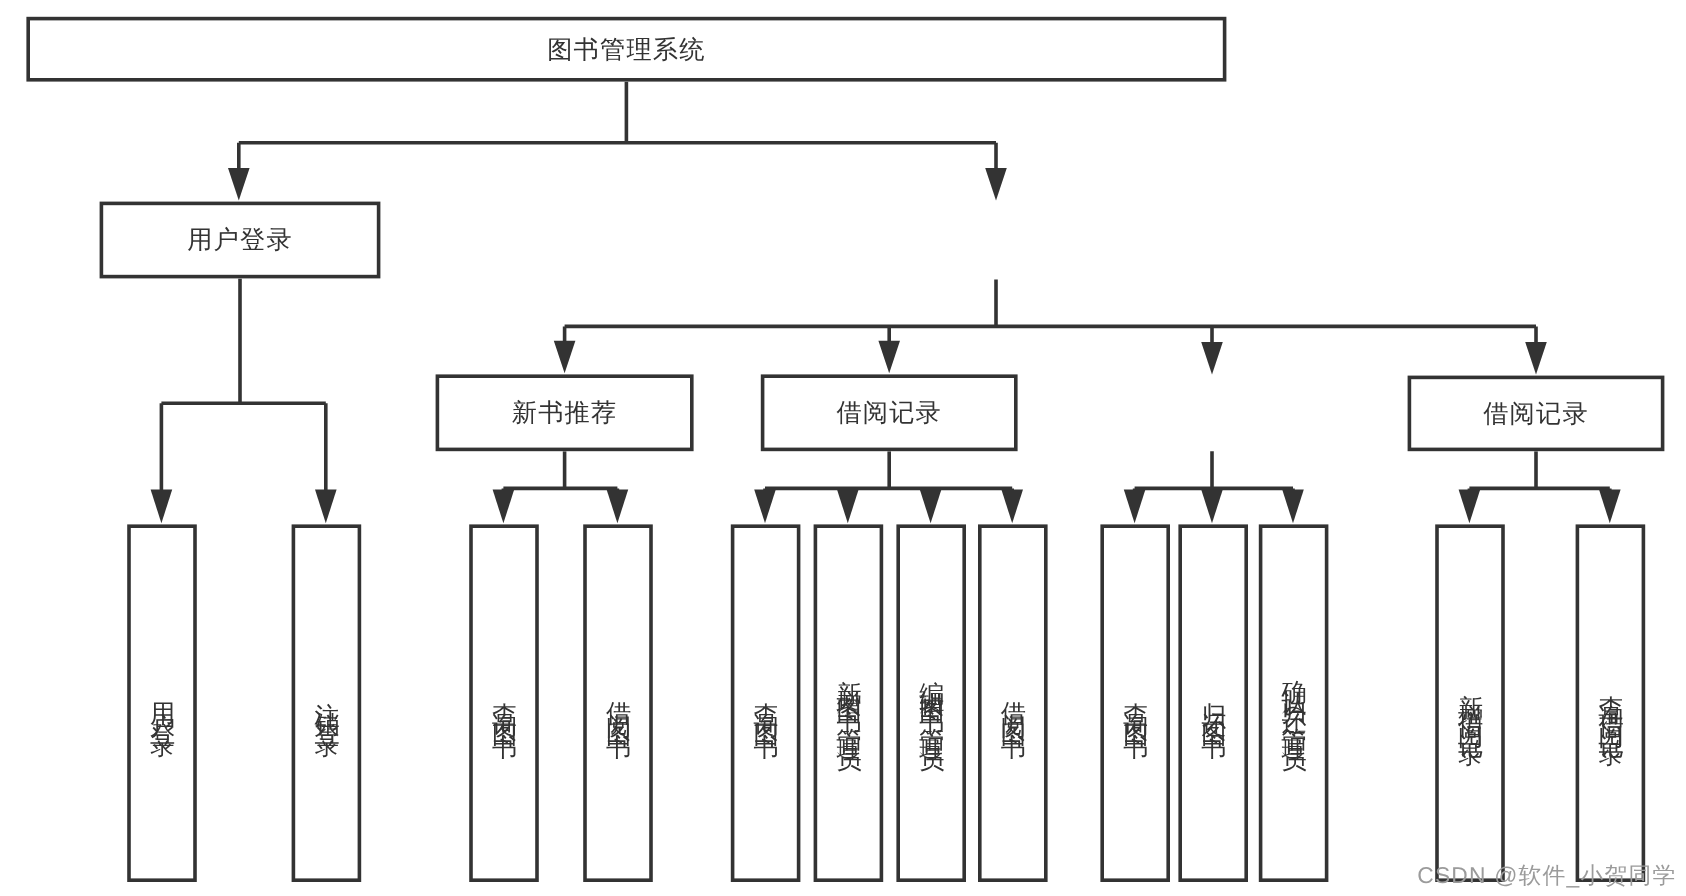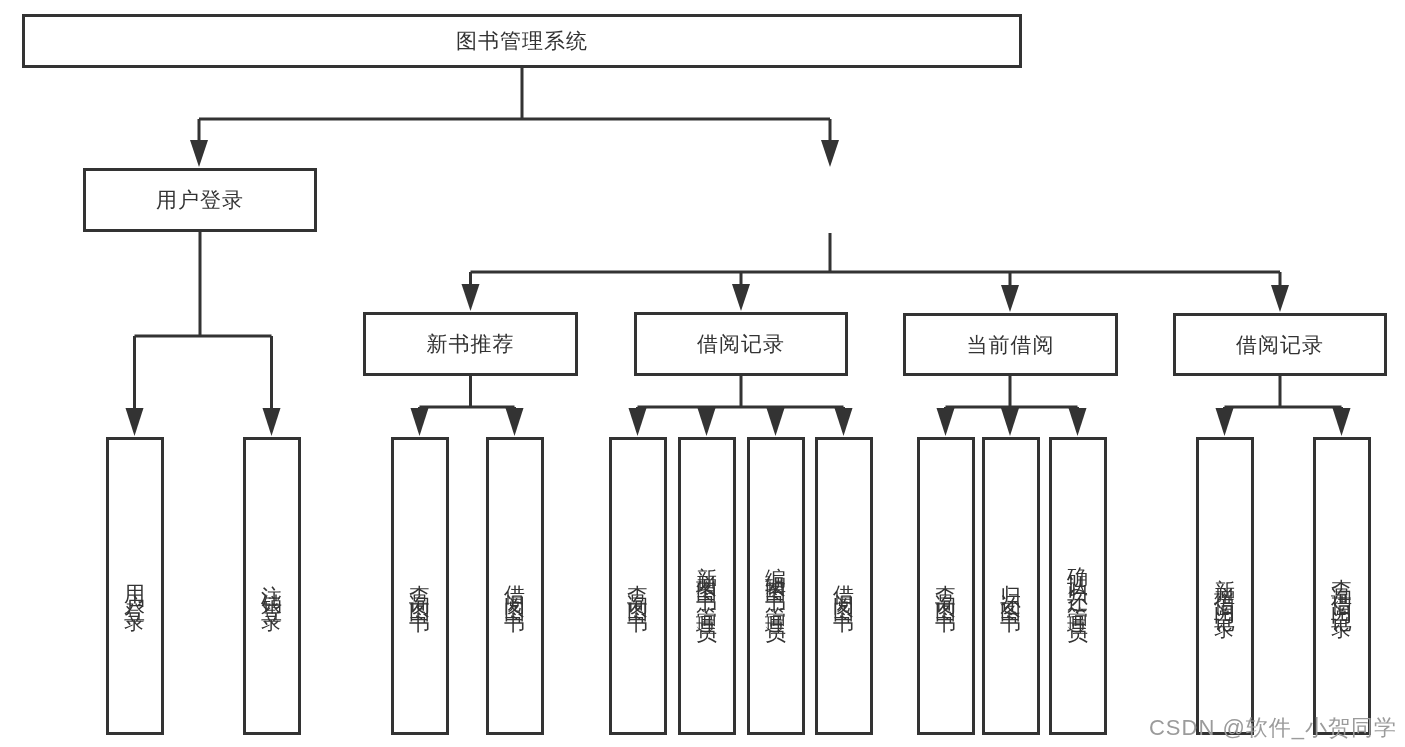--- a/index.html
+++ b/index.html
@@ -38,21 +38,21 @@
     font-size: 21px;
     letter-spacing: 9px;
     line-height: 1;
     white-space: nowrap;
   }
   .vtext.long { letter-spacing: 8px; }
   .watermark {
     position: absolute;
     right: 8px;
     bottom: 4px;
-    font-size: 22px;
+    font-size: 19px;
     color: #9b9b9b;
     letter-spacing: 1px;
     white-space: nowrap;
   }
 </style>
 </head>
 <body>
 
 <div class="stage">
 
@@ -110,23 +110,20 @@
   <div class="node" style="left:83px; top:168px; width:234px; height:64px;">
     <span class="hlabel">用户登录</span>
   </div>
 
   <div class="node" style="left:363px; top:312px; width:215px; height:64px;">
     <span class="hlabel">新书推荐</span>
   </div>
   <div class="node" style="left:634px; top:312px; width:214px; height:64px;">
     <span class="hlabel">借阅记录</span>
   </div>
-  <div class="node" style="left:903px; top:313px; width:215px; height:63px;">
-    <span class="hlabel">当前借阅</span>
-  </div>
   <div class="node" style="left:1173px; top:313px; width:214px; height:63px;">
     <span class="hlabel">借阅记录</span>
   </div>
 
   <div class="node leaf" style="left:106px;">
     <span class="vtext">用户登录</span>
   </div>
   <div class="node leaf" style="left:243px;">
     <span class="vtext">注销登录</span>
   </div>

